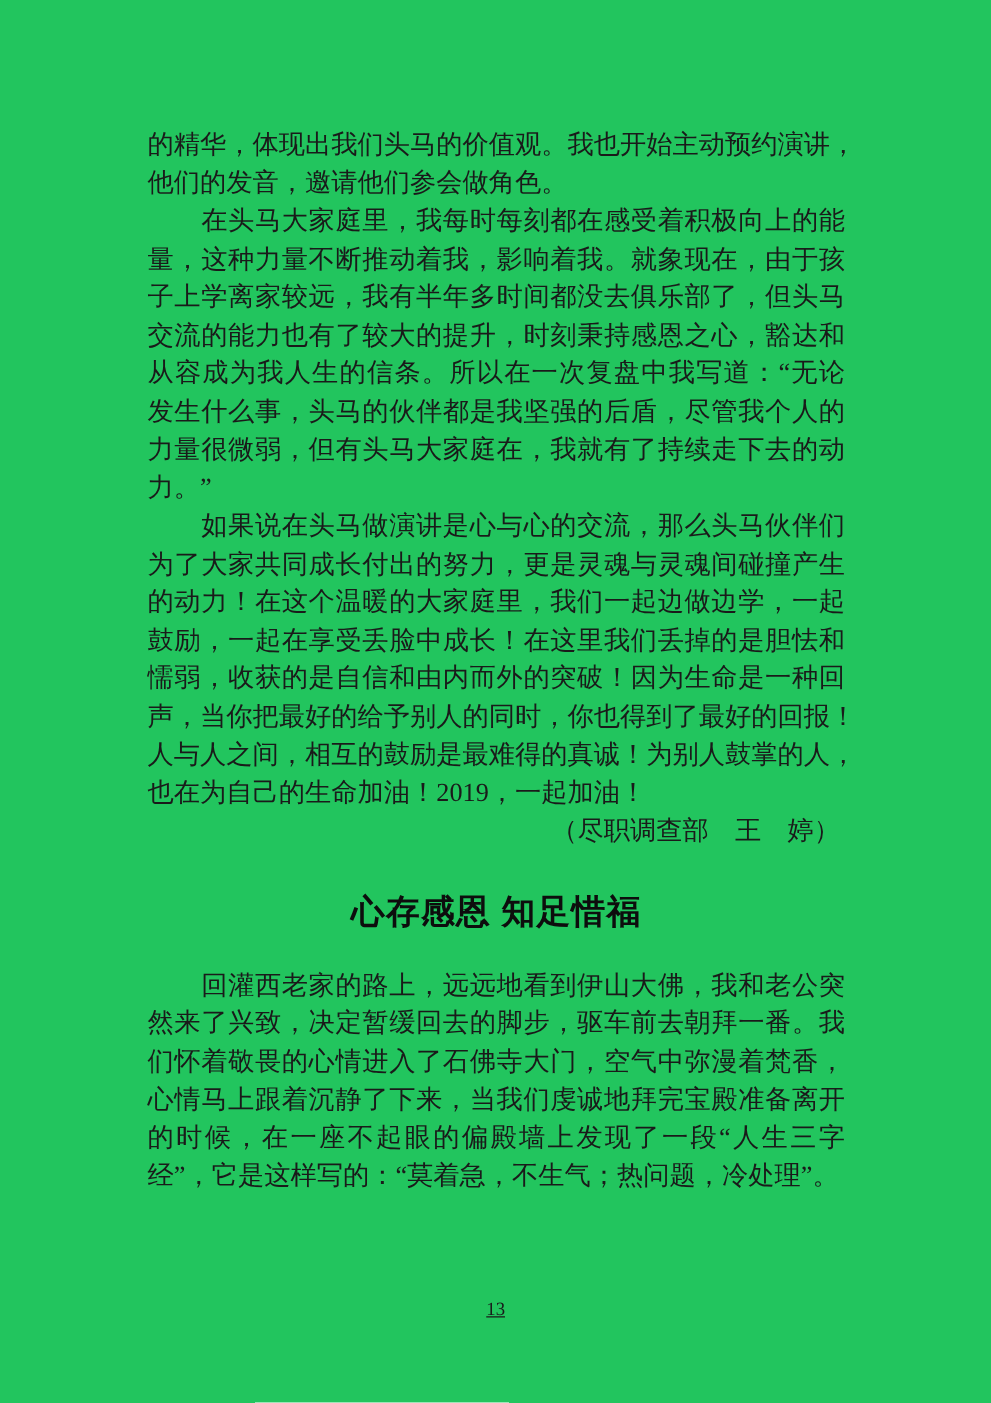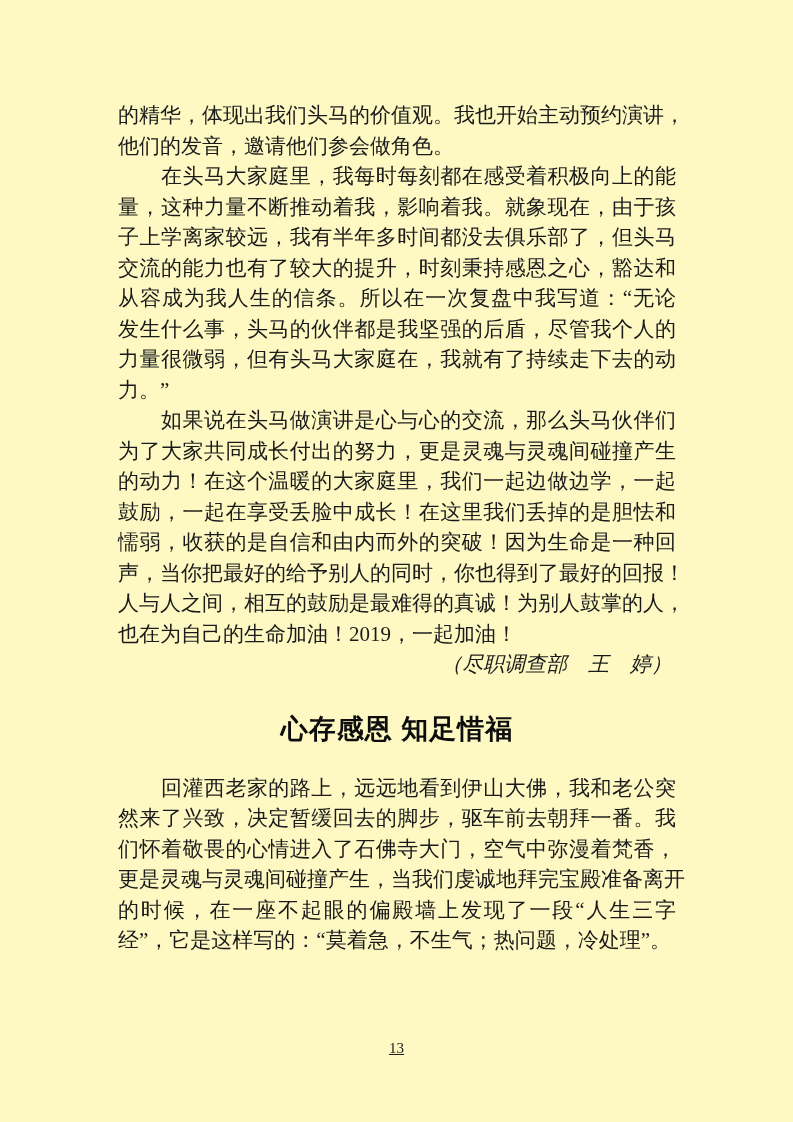--- a/index.html
+++ b/index.html
@@ -4,21 +4,21 @@
 <style>
   html, body {
     margin: 0;
     padding: 0;
     background: #ffffff;
   }
   .page {
     position: relative;
     width: 793px;
     height: 1122px;
-    background: #fef9c3;
+    background: #22c55e;
     color: #1a1a1a;
     font-family: "Liberation Serif", serif;
     overflow: hidden;
     margin: 0 auto;
   }
   .text-block {
     position: absolute;
     left: 118px;
     top: 100px;
     width: 558px;
@@ -44,21 +44,20 @@
   }
   .signature {
     display: block;
     font-size: 21px;
     line-height: 30.5px;
     height: 30.5px;
     text-align: right;
     text-align-last: right;
     white-space: nowrap;
     padding-right: 4px;
-    font-style: italic;
   }
   .article-title {
     margin: 32px 0 27px 0;
     padding: 0;
     text-align: center;
     font-family: "Liberation Sans", sans-serif;
     font-weight: bold;
     font-size: 27px;
     line-height: 34px;
     color: #0d0d0d;
@@ -114,21 +113,21 @@
       <span class="signature">（尽职调查部　王　婷）</span>
     </section>
 
     <h1 class="article-title">心存感恩 知足惜福</h1>
 
     <section>
       <div class="para">
         <span class="line">　　回灌西老家的路上，远远地看到伊山大佛，我和老公突</span>
         <span class="line">然来了兴致，决定暂缓回去的脚步，驱车前去朝拜一番。我</span>
         <span class="line">们怀着敬畏的心情进入了石佛寺大门，空气中弥漫着梵香，</span>
-        <span class="line">更是灵魂与灵魂间碰撞产生，当我们虔诚地拜完宝殿准备离开</span>
+        <span class="line">心情马上跟着沉静了下来，当我们虔诚地拜完宝殿准备离开</span>
         <span class="line">的时候，在一座不起眼的偏殿墙上发现了一段“人生三字</span>
         <span class="line last">经”，它是这样写的：“莫着急，不生气；热问题，冷处理”。</span>
       </div>
     </section>
 
   </div>
 
   <div class="page-number">13</div>
 </div>
 

